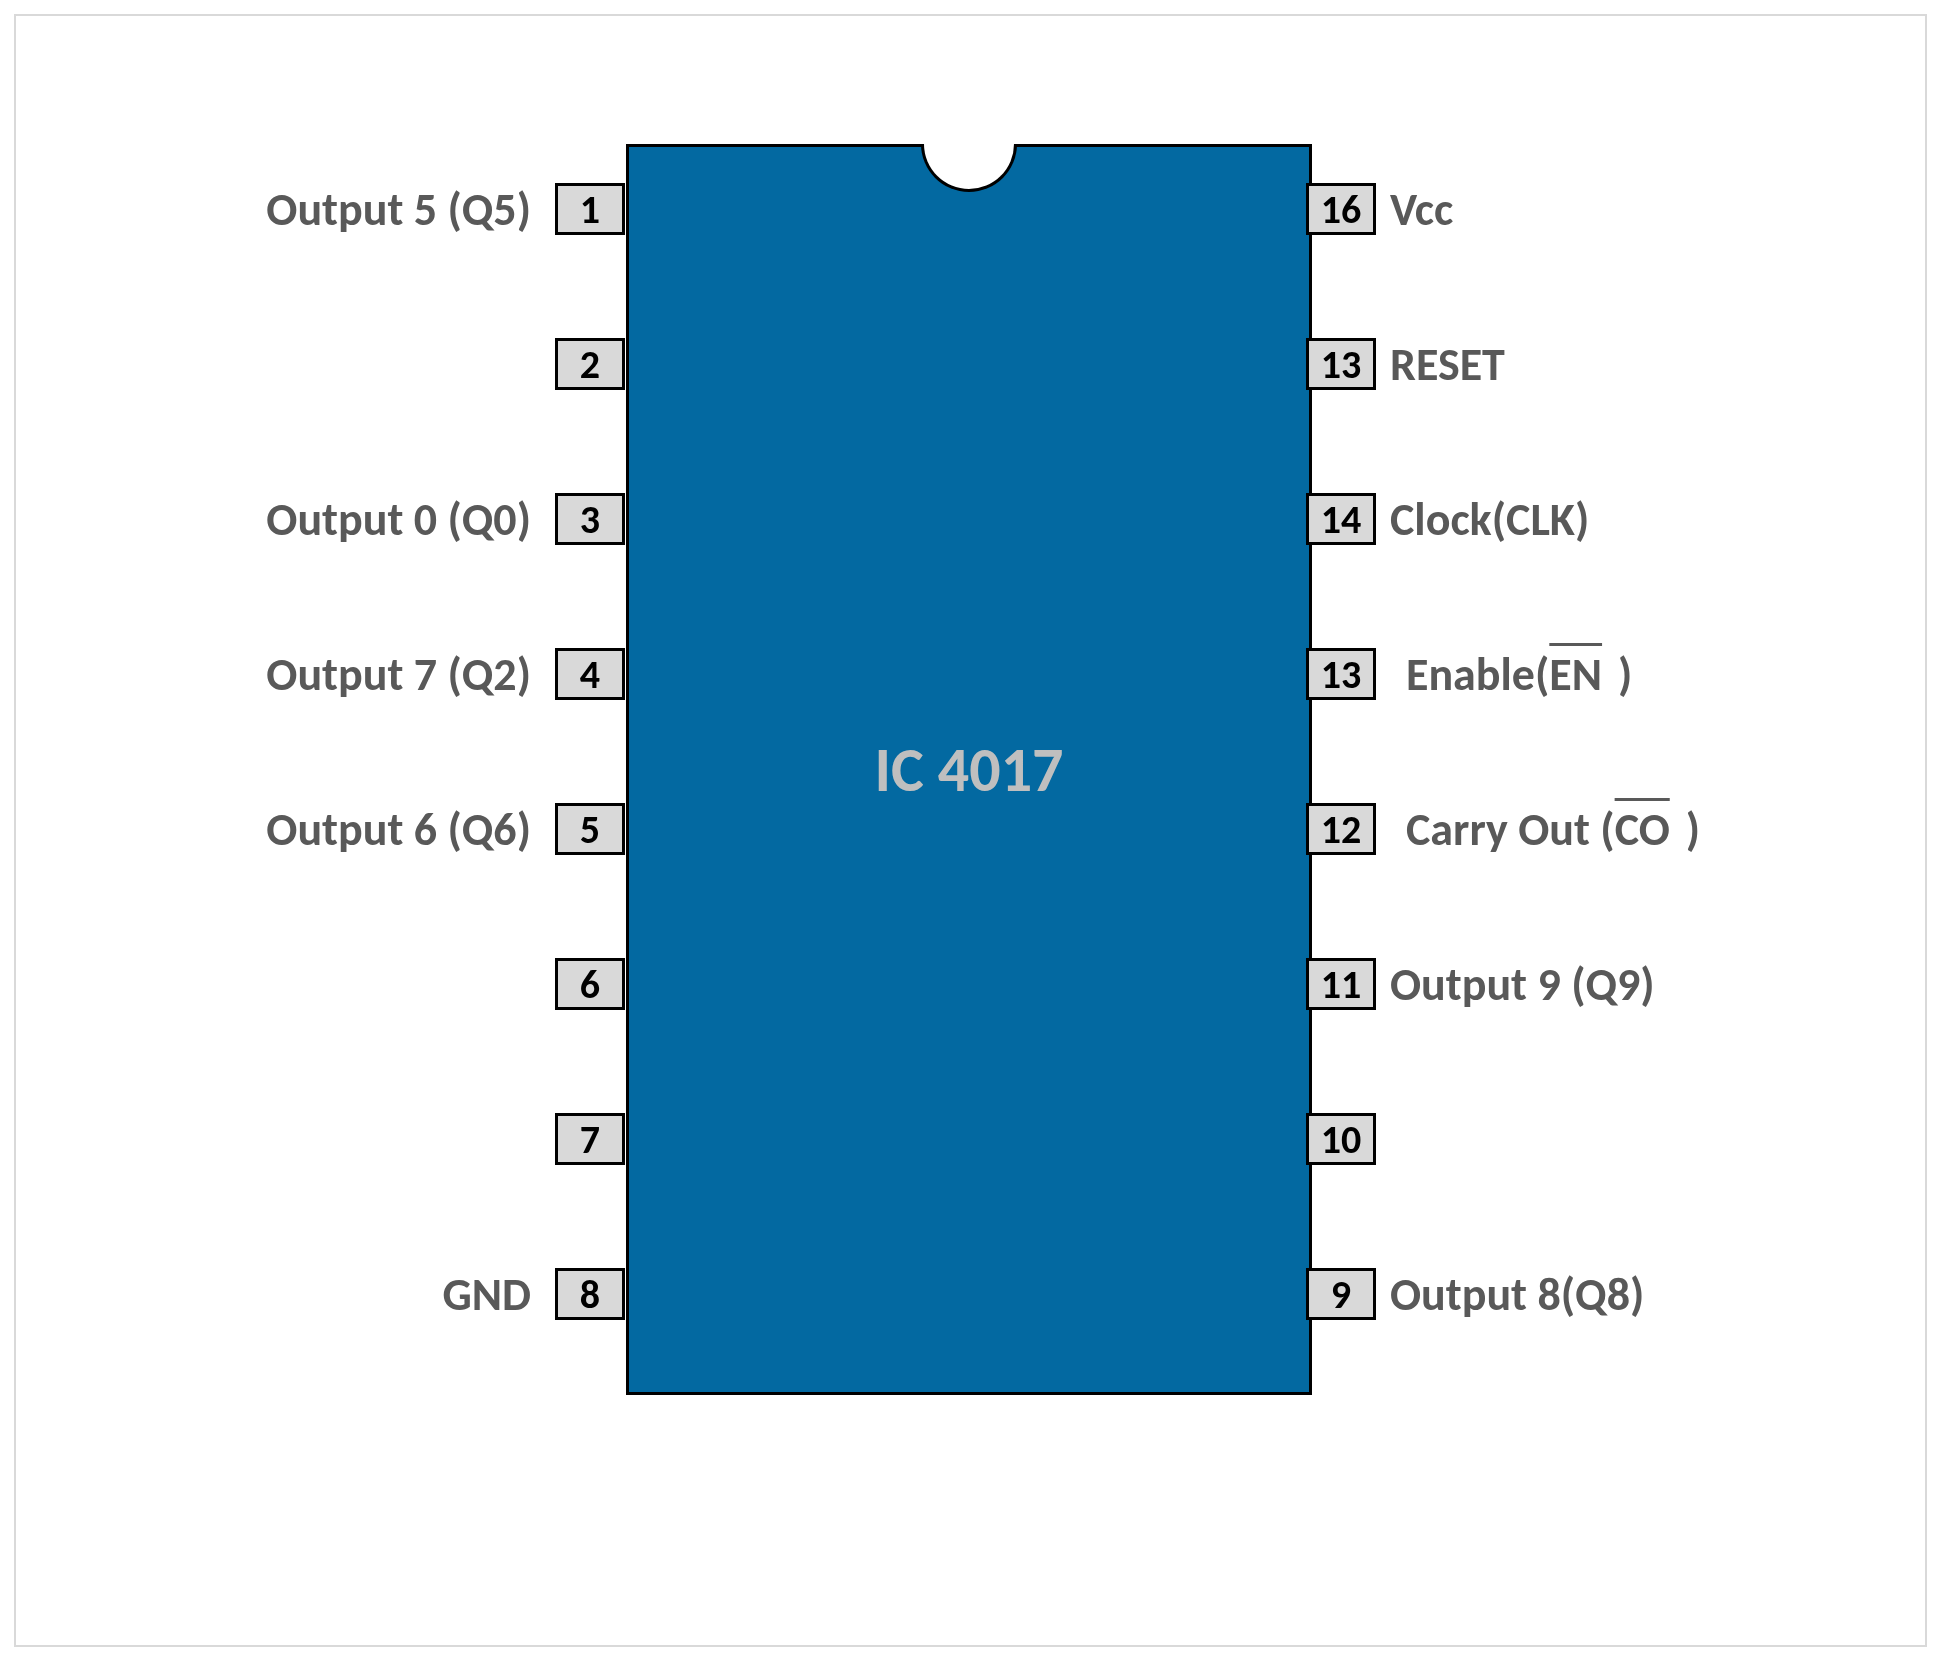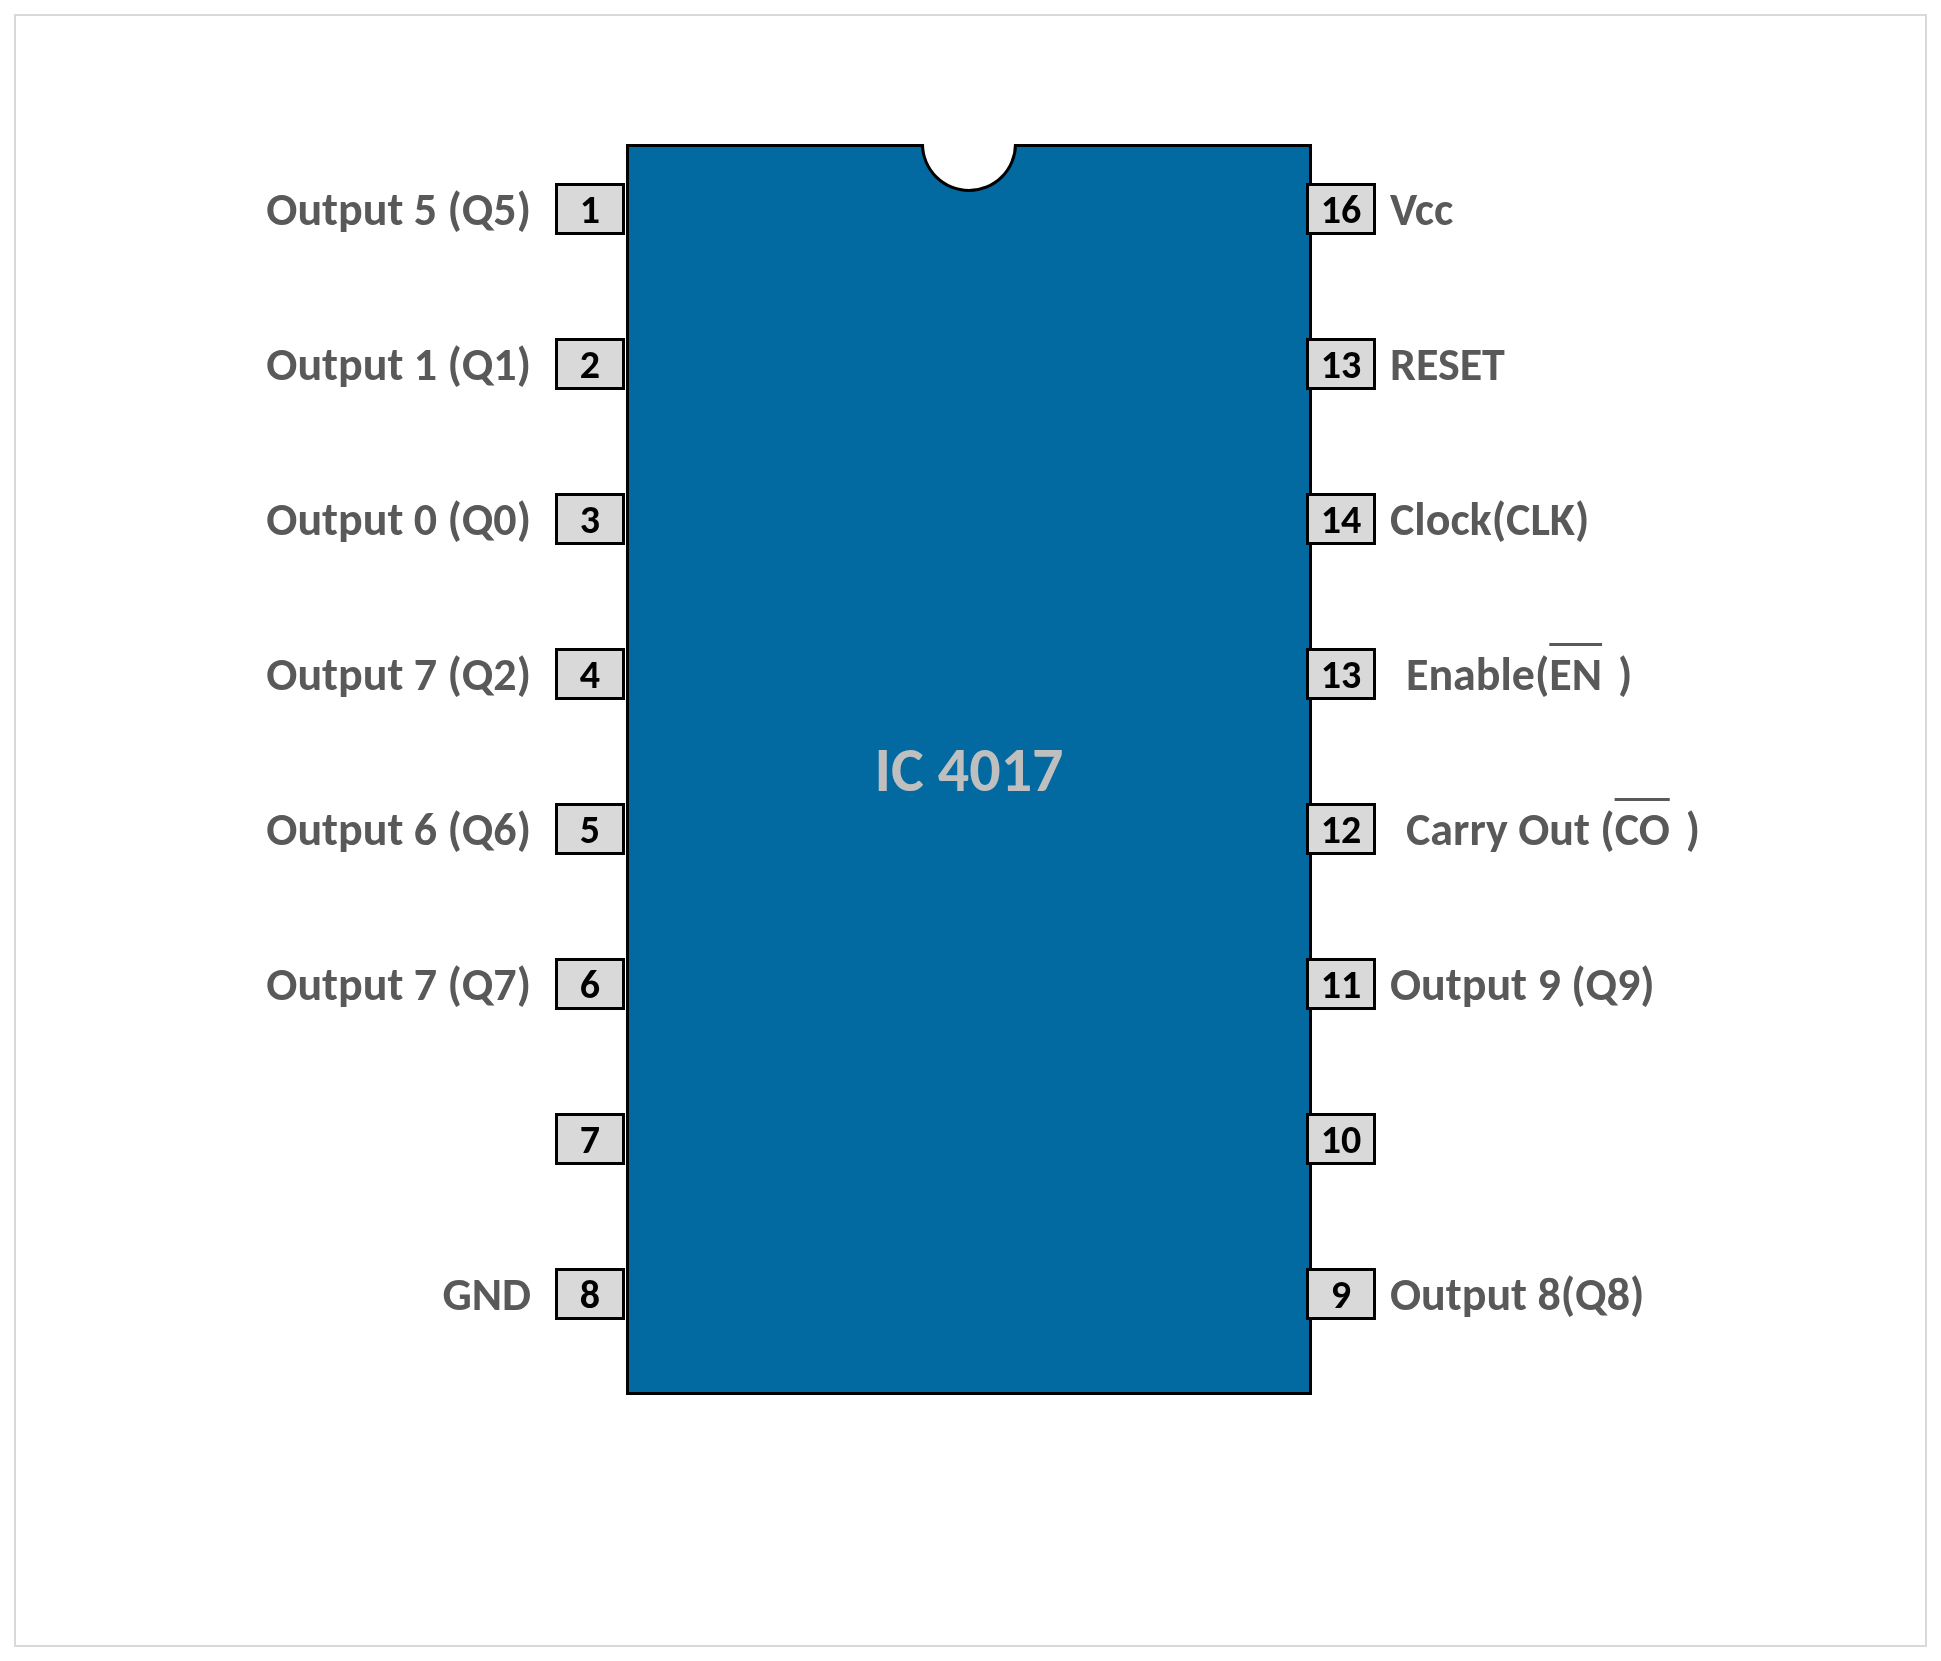--- a/index.html
+++ b/index.html
@@ -68,37 +68,35 @@
     <div class="chip">
       <div class="notch"></div>
       <div class="chip-name">IC 4017</div>
     </div>
 
     <div class="pin left" style="top:160px">
       <span class="lbl">Output 5 (Q5)</span>
       <span class="pad">1</span>
     </div>
     <div class="pin left" style="top:315px">
-      <span class="lbl">Output 1 (Q1)</span>
       <span class="pad">2</span>
     </div>
     <div class="pin left" style="top:470px">
       <span class="lbl">Output 0 (Q0)</span>
       <span class="pad">3</span>
     </div>
     <div class="pin left" style="top:625px">
       <span class="lbl">Output 7 (Q2)</span>
       <span class="pad">4</span>
     </div>
     <div class="pin left" style="top:780px">
       <span class="lbl">Output 6 (Q6)</span>
       <span class="pad">5</span>
     </div>
     <div class="pin left" style="top:935px">
-      <span class="lbl">Output 7 (Q7)</span>
       <span class="pad">6</span>
     </div>
     <div class="pin left" style="top:1090px">
       <span class="pad">7</span>
     </div>
     <div class="pin left" style="top:1245px">
       <span class="lbl">GND</span>
       <span class="pad">8</span>
     </div>
 

